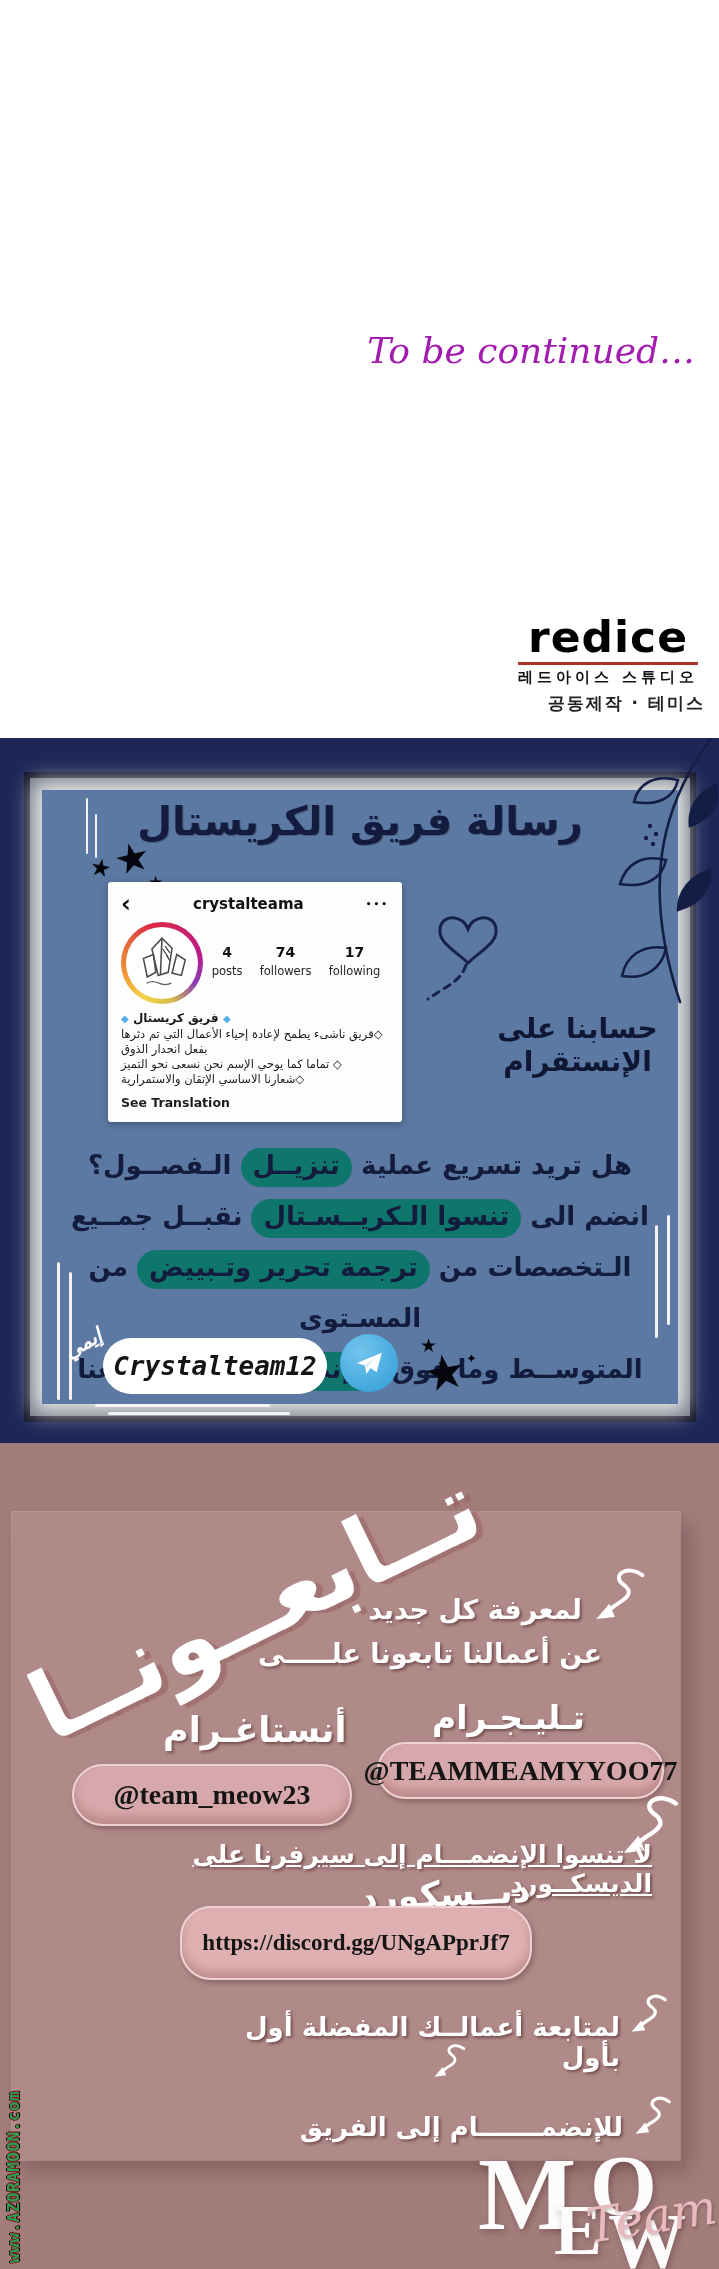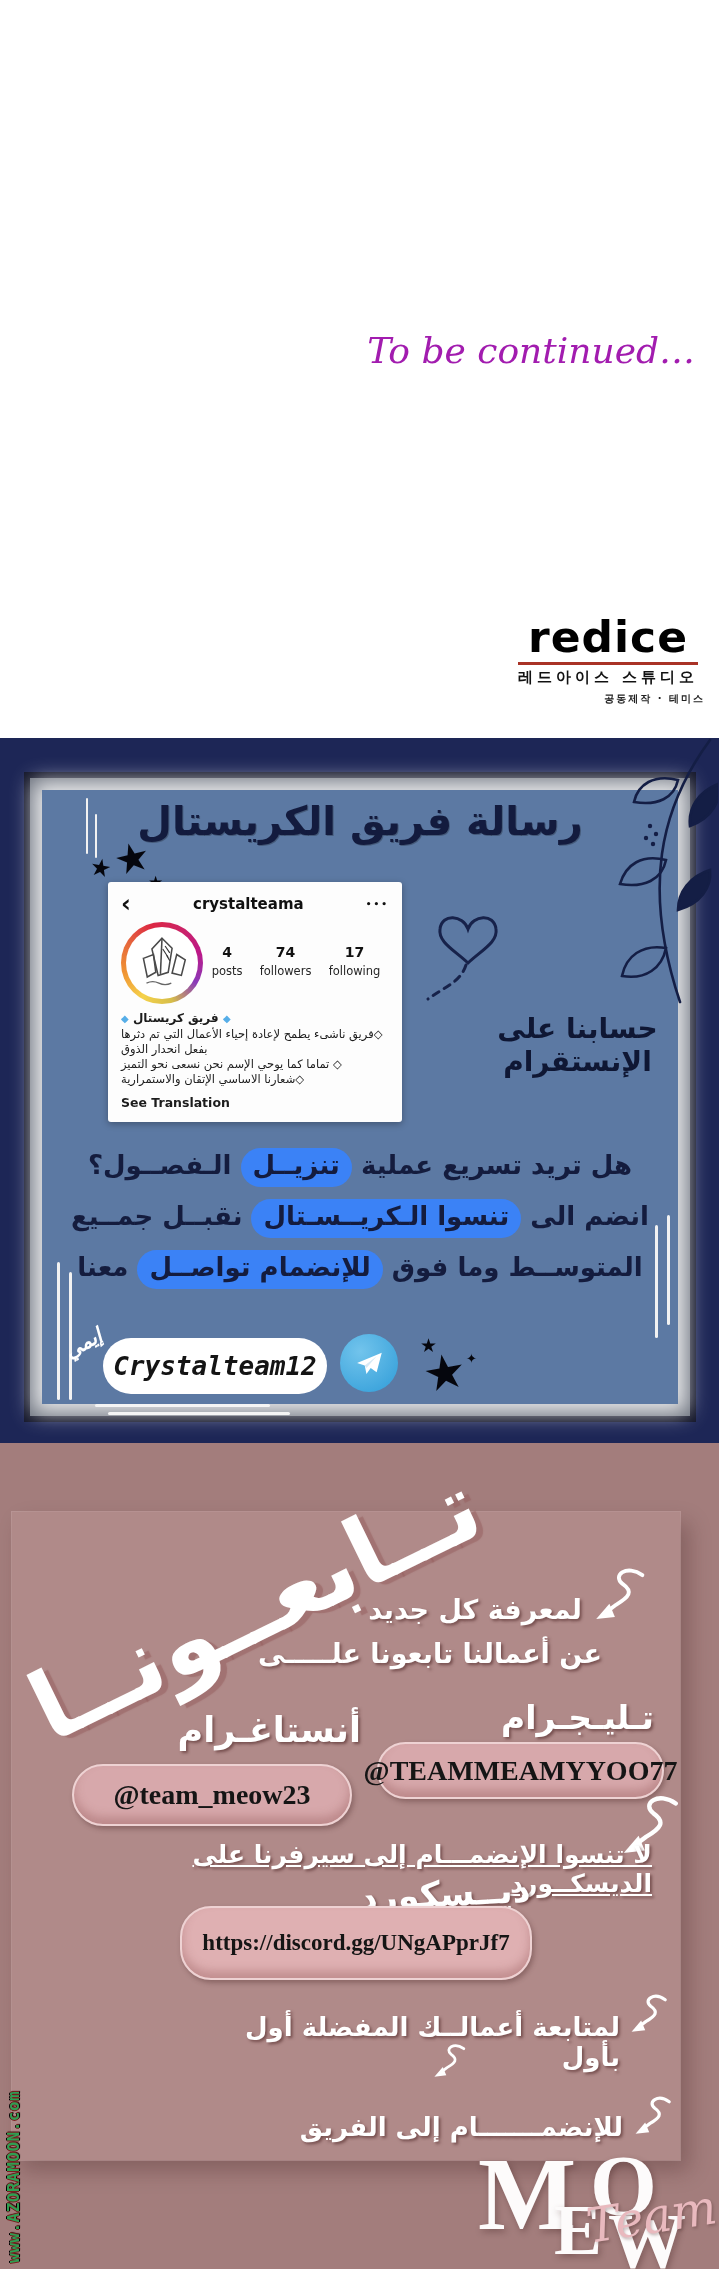--- a/index.html
+++ b/index.html
@@ -8,21 +8,21 @@
   .abs{position:absolute;}
 
   
   .tbc{left:350px;top:330px;width:345px;text-align:right;
        font-family:"DejaVu Serif",serif;font-style:italic;font-size:36px;color:#a21caf;}
   .logo-word{left:513px;top:616px;width:190px;text-align:center;color:#000;
        font-weight:900;font-size:44px;letter-spacing:1px;line-height:1;transform:scaleY(.95);}
   .logo-underline{left:518px;top:662px;width:180px;height:3px;background:#a93226;}
   .kr1{left:508px;top:668px;width:200px;text-align:center;font-weight:bold;font-size:15px;
        letter-spacing:4px;color:#111;}
-  .kr2{left:535px;top:692px;width:170px;text-align:right;font-size:10px;font-weight:bold;
+  .kr2{left:535px;top:692px;width:170px;text-align:right;font-size:17px;font-weight:bold;
        letter-spacing:2px;color:#222;}
 
   
   .bg-navy{left:0;top:738px;width:719px;height:705px;background:#1d2656;}
   .frame{left:24px;top:772px;width:672px;height:650px;box-sizing:border-box;
          background:#6a707c;border:6px solid #101327;padding:12px;}
   .panel{width:100%;height:100%;background:#5c79a3;box-shadow:0 0 20px 9px rgba(255,255,255,.85);}
   .panel-title{left:120px;top:798px;width:480px;text-align:center;font-weight:bold;
          font-size:40px;color:#131b3e;text-shadow:1px 1px 0 rgba(0,0,0,.25);}
   .wline{width:2px;background:#f2f2f2;border-radius:2px;}
@@ -50,21 +50,21 @@
   .ig-bio .bt{font-weight:bold;font-size:12px;}
   .dia{color:#56aee8;font-size:10px;}
   .see-tr{font-weight:bold;font-size:12.5px;margin-top:7px;direction:ltr;}
 
   .ig-caption{left:436px;top:1012px;width:283px;text-align:center;font-weight:bold;
         font-size:28px;color:#0f1734;}
 
   
   .pitch{left:70px;top:1140px;width:580px;text-align:center;direction:rtl;
          font-weight:bold;font-size:26px;color:#141c3e;line-height:51px;}
-  .hl{background:#3b82f6;border-radius:20px;padding:1px 12px 4px;display:inline-block;line-height:1.3;}
+  .hl{background:#0f766e;border-radius:20px;padding:1px 12px 4px;display:inline-block;line-height:1.3;}
 
   .signature{left:62px;top:1326px;width:60px;color:#fff;font-size:20px;font-weight:bold;
         font-style:italic;transform:rotate(-30deg);}
   .tg-pill{left:103px;top:1338px;width:224px;height:56px;background:#fff;border-radius:28px;
         display:flex;align-items:center;justify-content:center;
         font-family:"DejaVu Sans Mono",monospace;font-style:italic;font-weight:bold;
         font-size:26px;color:#141414;}
   .tg-circle{left:340px;top:1334px;width:58px;height:58px;border-radius:50%;
         background:radial-gradient(circle at 35% 30%,#72c4ec,#2f9cd8);
         display:flex;align-items:center;justify-content:center;}
@@ -73,21 +73,21 @@
   
   .bg-pink{left:0;top:1443px;width:719px;height:826px;background:#a37d7c;}
   .pink-panel{left:12px;top:1512px;width:668px;height:648px;background:#b08a89;
         box-shadow:0 0 0 1px rgba(235,205,205,.3),9px 11px 20px rgba(55,25,25,.28);}
   .wtxt{color:#fff;font-weight:bold;text-shadow:2px 2px 3px rgba(80,40,40,.6);}
   .follow{left:-70px;top:1552px;width:650px;text-align:center;direction:rtl;font-size:95px;
         transform:rotate(-26deg);color:#fff;font-weight:bold;
         text-shadow:5px 5px 1px rgba(150,95,95,.55);}
   .intro1{left:300px;top:1594px;width:282px;text-align:right;font-size:27px;direction:rtl;}
   .intro2{left:180px;top:1638px;width:422px;text-align:right;font-size:27px;direction:rtl;}
-  .plat-h{font-size:33px;direction:rtl;text-align:right;}
+  .plat-h{font-size:33px;direction:rtl;text-align:left;}
   .pill{background:#d7a8ab;border:2px solid #eed2d3;border-radius:31px;box-sizing:border-box;
         box-shadow:inset 0 -7px 10px rgba(140,80,80,.35),2px 3px 5px rgba(70,35,35,.35);
         display:flex;align-items:center;justify-content:center;
         font-family:"Liberation Serif",serif;font-weight:bold;color:#151515;}
   .note{left:90px;top:1840px;width:562px;text-align:right;font-size:25px;direction:rtl;text-decoration:underline;}
   .bullet{text-align:right;font-size:26px;direction:rtl;}
 
   .meow-letter{font-family:"Liberation Serif",serif;font-weight:bold;color:#fdfbfb;
         line-height:.85;text-shadow:2px 3px 6px rgba(60,30,30,.35);}
   .meow-team{font-family:"DejaVu Serif",serif;font-style:italic;color:#e9b9be;
@@ -197,20 +197,21 @@
   <svg class="abs" style="left:420px;top:893px;" width="96" height="112" viewBox="0 0 96 112">
     <path d="M48 36 C43 22 22 20 20 36 C18 49 34 57 48 70 C62 57 78 49 76 36 C74 20 53 22 48 36 Z" fill="none" stroke="#17224a" stroke-width="3"></path>
     <path d="M46 72 C40 90 24 94 8 106" fill="none" stroke="#17224a" stroke-width="3" stroke-dasharray="7 6" stroke-linecap="round"></path>
   </svg>
 
   <div class="abs ig-caption" dir="rtl">حسابنا على الإنستقرام</div>
 
   <div class="abs pitch">
     <div><span>هل تريد تسريع عملية </span><span class="hl">تنزيــل</span><span> الـفصــول؟</span></div>
     <div><span>انضم الى </span><span class="hl">تنسوا الـكريــسـتال</span><span> نقبــل جمــيع</span></div>
+    <div><span>الـتخصصات من </span><span class="hl">ترجمة تحرير وتـبييض</span><span> من المسـتوى</span></div>
     <div><span>المتوســط وما فوق </span><span class="hl">للإنضمام تواصــل</span><span> معنا</span></div>
   </div>
 
   <div class="abs wline" style="left:57px;top:1262px;height:138px;width:3px;"></div>
   <div class="abs wline" style="left:69px;top:1272px;height:128px;width:3px;"></div>
   <div class="abs wline" style="left:655px;top:1225px;height:113px;width:3px;"></div>
   <div class="abs wline" style="left:667px;top:1215px;height:110px;width:3px;"></div>
 
   <div class="abs signature">إيمي</div>
   <div class="abs tg-pill">Crystalteam12</div>

